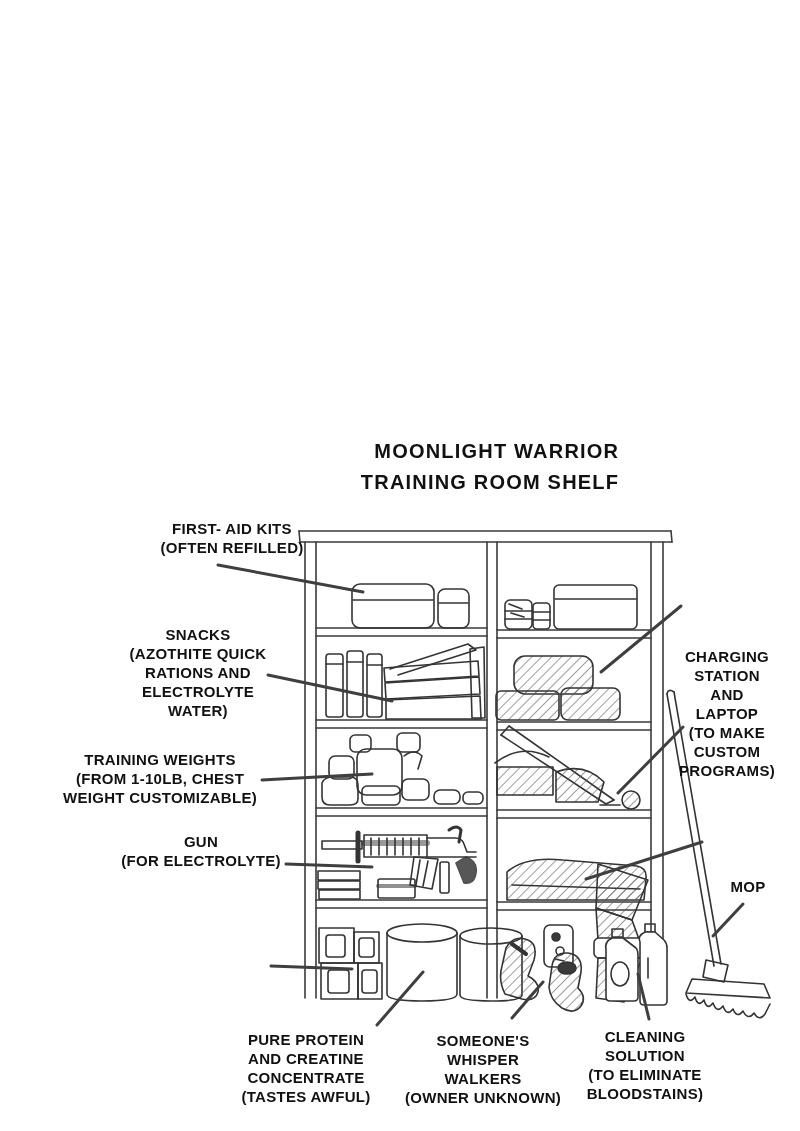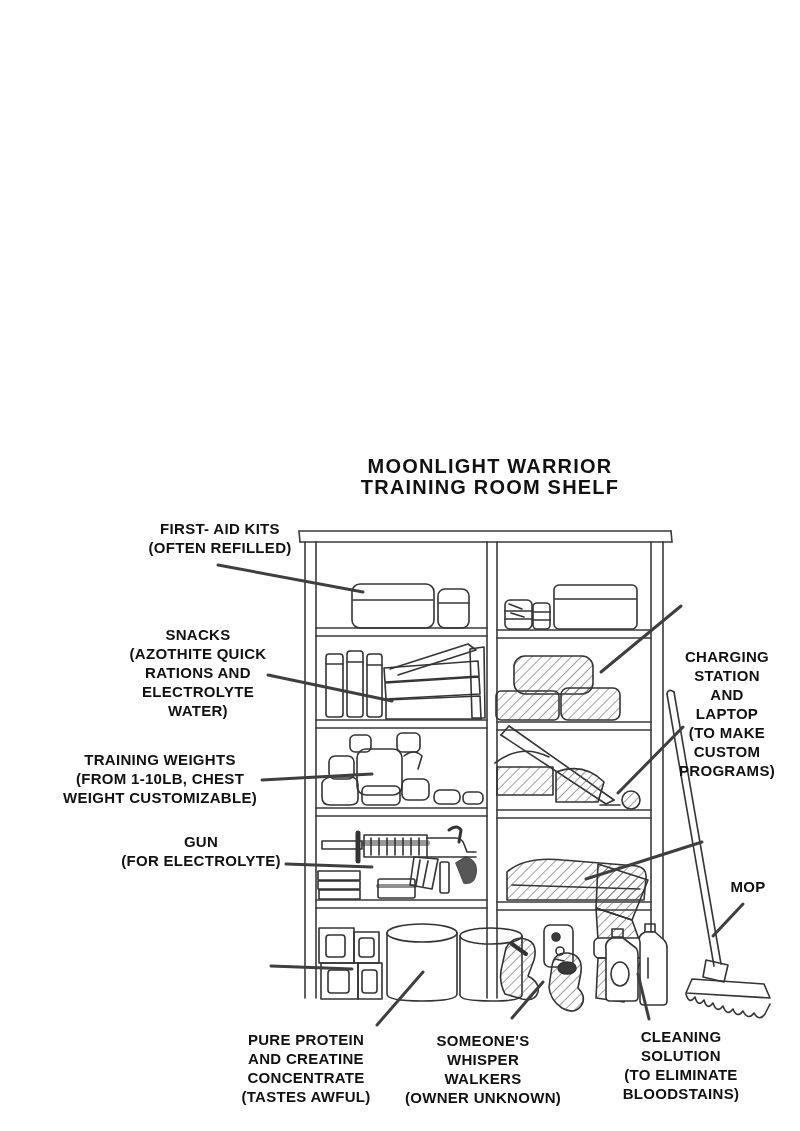--- a/index.html
+++ b/index.html
@@ -2,41 +2,41 @@
 <html><head>
 <meta charset="utf-8">
 <style>
   html,body{margin:0;padding:0;background:#fff;}
   .page{
     position:relative;width:800px;height:1131px;background:#ffffff;
     font-family:"Liberation Sans",sans-serif;overflow:hidden;color:#111;
   }
   .sketch{position:absolute;left:0;top:0;}
   .title{
-    position:absolute;left:490px;top:456px;transform:translateX(-50%);
-    text-align:center;white-space:pre-line;font-weight:700;font-size:20px;
-    line-height:21px;letter-spacing:1.2px;
+    position:absolute;left:490px;top:436px;transform:translateX(-50%);
+    text-align:right;white-space:pre-line;font-weight:700;font-size:20px;
+    line-height:31px;letter-spacing:1.2px;
   }
   .label{
     position:absolute;transform:translateX(-50%);text-align:center;
     white-space:pre-line;font-weight:700;font-size:15px;line-height:19px;
     letter-spacing:.3px;
   }
-  #lbl-first-aid{left:220px;top:519px;}
+  #lbl-first-aid{left:232px;top:519px;}
   #lbl-snacks{left:198px;top:625px;}
   #lbl-weights{left:160px;top:750px;}
   #lbl-gun{left:201px;top:832px;}
   #lbl-ammo{left:216px;top:940px;}
   #lbl-vr{left:721px;top:545px;}
   #lbl-charging{left:727px;top:647px;}
   #lbl-uniforms{left:727px;top:782px;}
   #lbl-mop{left:748px;top:877px;}
   #lbl-protein{left:306px;top:1030px;}
   #lbl-walkers{left:483px;top:1031px;text-align:center;}
-  #lbl-cleaning{left:681px;top:1027px;text-align:center;}
+  #lbl-cleaning{left:645px;top:1027px;text-align:center;}
 </style>
 </head>
 <body>
 
 <div class="page">
 
   <svg class="sketch" width="800" height="1131" viewBox="0 0 800 1131" fill="none" stroke="#343434" stroke-width="1.6" stroke-linecap="round" stroke-linejoin="round">
     <defs>
       <pattern id="hatch" width="7" height="7" patternUnits="userSpaceOnUse" patternTransform="rotate(45)">
         <line x1="0" y1="0" x2="0" y2="7" stroke="#5a5a5a" stroke-width="1.2"></line>

